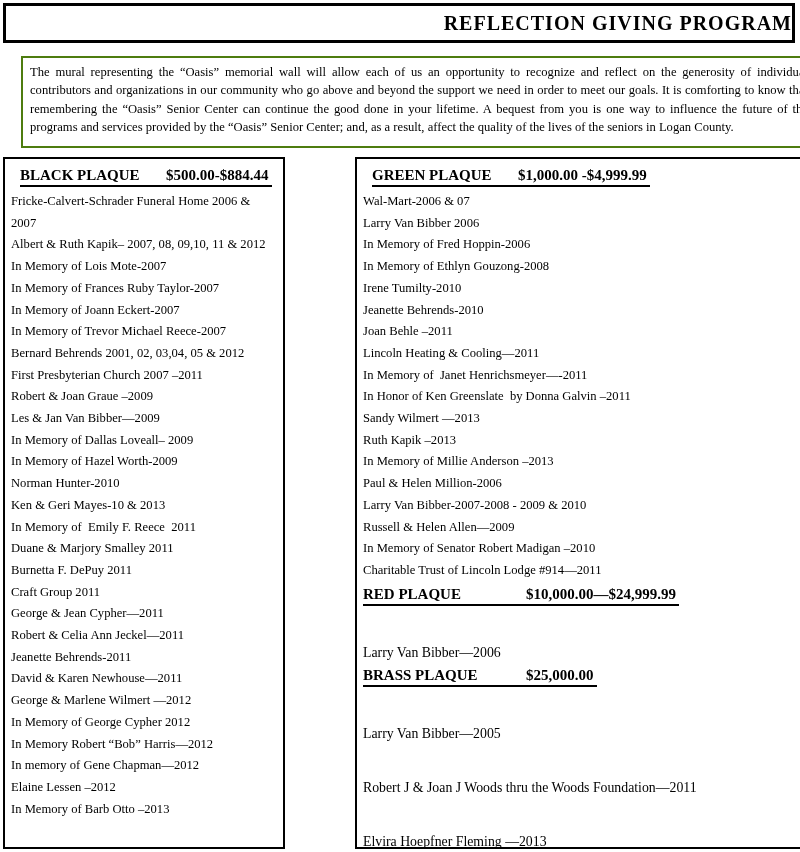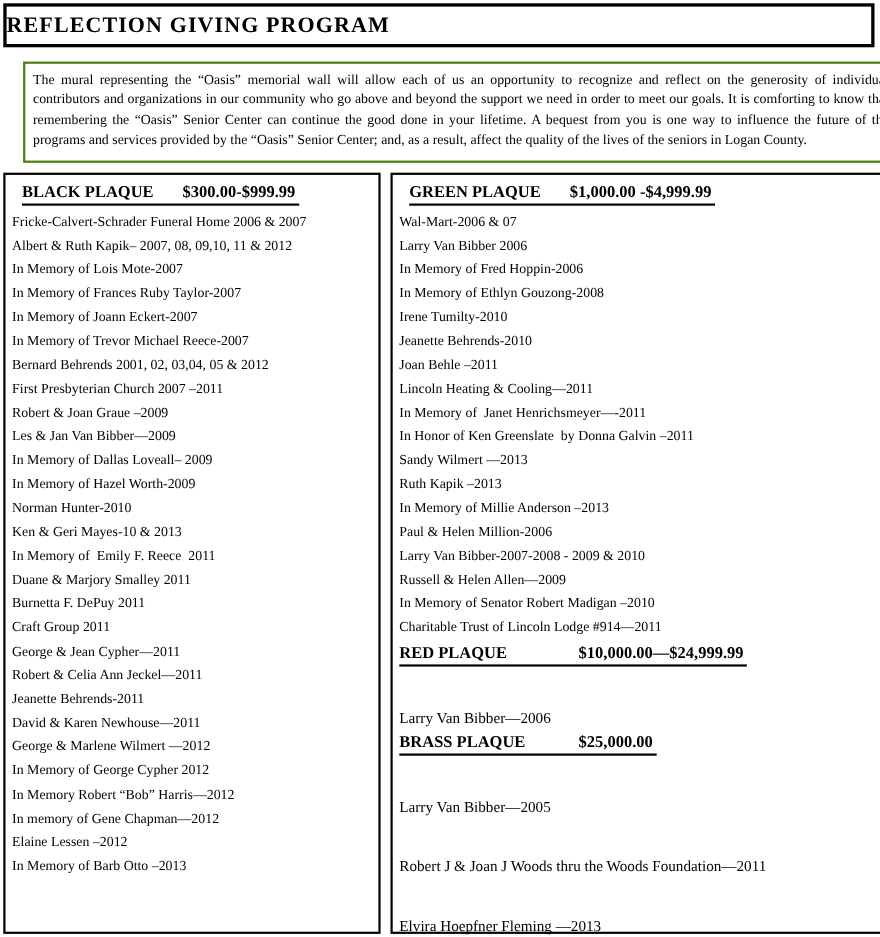--- a/index.html
+++ b/index.html
@@ -15,21 +15,21 @@
     font-family: "Liberation Serif", serif;
     overflow: hidden;
   }
   .title-box {
     position: absolute;
     left: 3px; top: 3px;
     width: 786px; height: 34px;
     border: 3px solid #000;
     display: flex;
     align-items: center;
-    justify-content: flex-start;
+    justify-content: flex-end;
   }
   .page-title {
     margin: 0;
     font-size: 20px;
     font-weight: bold;
     letter-spacing: 1px;
   }
   .intro-box {
     position: absolute;
     left: 2px; top: 56px;
@@ -43,21 +43,21 @@
     line-height: 18.3px;
     text-align: justify;
   }
   .col {
     position: absolute;
     top: 157px;
     bottom: 3px;
     border: 2px solid #000;
     box-sizing: border-box;
   }
-  .col-left  { left: 3px;  width: 343px; }
+  .col-left  { left: 3px;  width: 282px; }
   .col-right { left: 355px; width: 497px; font-family: Liberation Serif, serif; }
   .col-body { padding: 4px 6px; }
 
   .plaque-section .section-heading {
     display: inline-flex;
     margin: 3px 0 4px 0;
     font-size: 15px;
     font-weight: bold;
     line-height: 19px;
     border-bottom: 2px solid #000;
@@ -87,21 +87,21 @@
 <div class="intro-box">
   <p>The mural representing the “Oasis” memorial wall will allow each of us an opportunity to recognize and reflect on the generosity of individual contributors and organizations in our community who go above and beyond the support we need in order to meet our goals.  It is comforting to know that  remembering the “Oasis” Senior Center can continue the good done in your   lifetime.  A bequest from you is one way to influence the future of the programs and services provided by the “Oasis” Senior  Center; and, as a result, affect the quality of the lives of the seniors in Logan County.</p>
 </div>
 
 <div class="col col-left">
   <div class="col-body">
 
       <section class="plaque-section indent">
         <h2 class="section-heading">
           <span class="section-name">BLACK PLAQUE</span>
-          <span class="section-range">$300.00-$999.99</span>
+          <span class="section-range">$500.00-$884.44</span>
         </h2>
         <div class="entries">
 
             <div class="entry">Fricke-Calvert-Schrader Funeral Home 2006 &amp; 2007</div>
 
 
             <div class="entry">Albert &amp; Ruth Kapik– 2007, 08, 09,10, 11 &amp; 2012</div>
 
             <div class="entry">In Memory of Lois Mote-2007</div>
 

